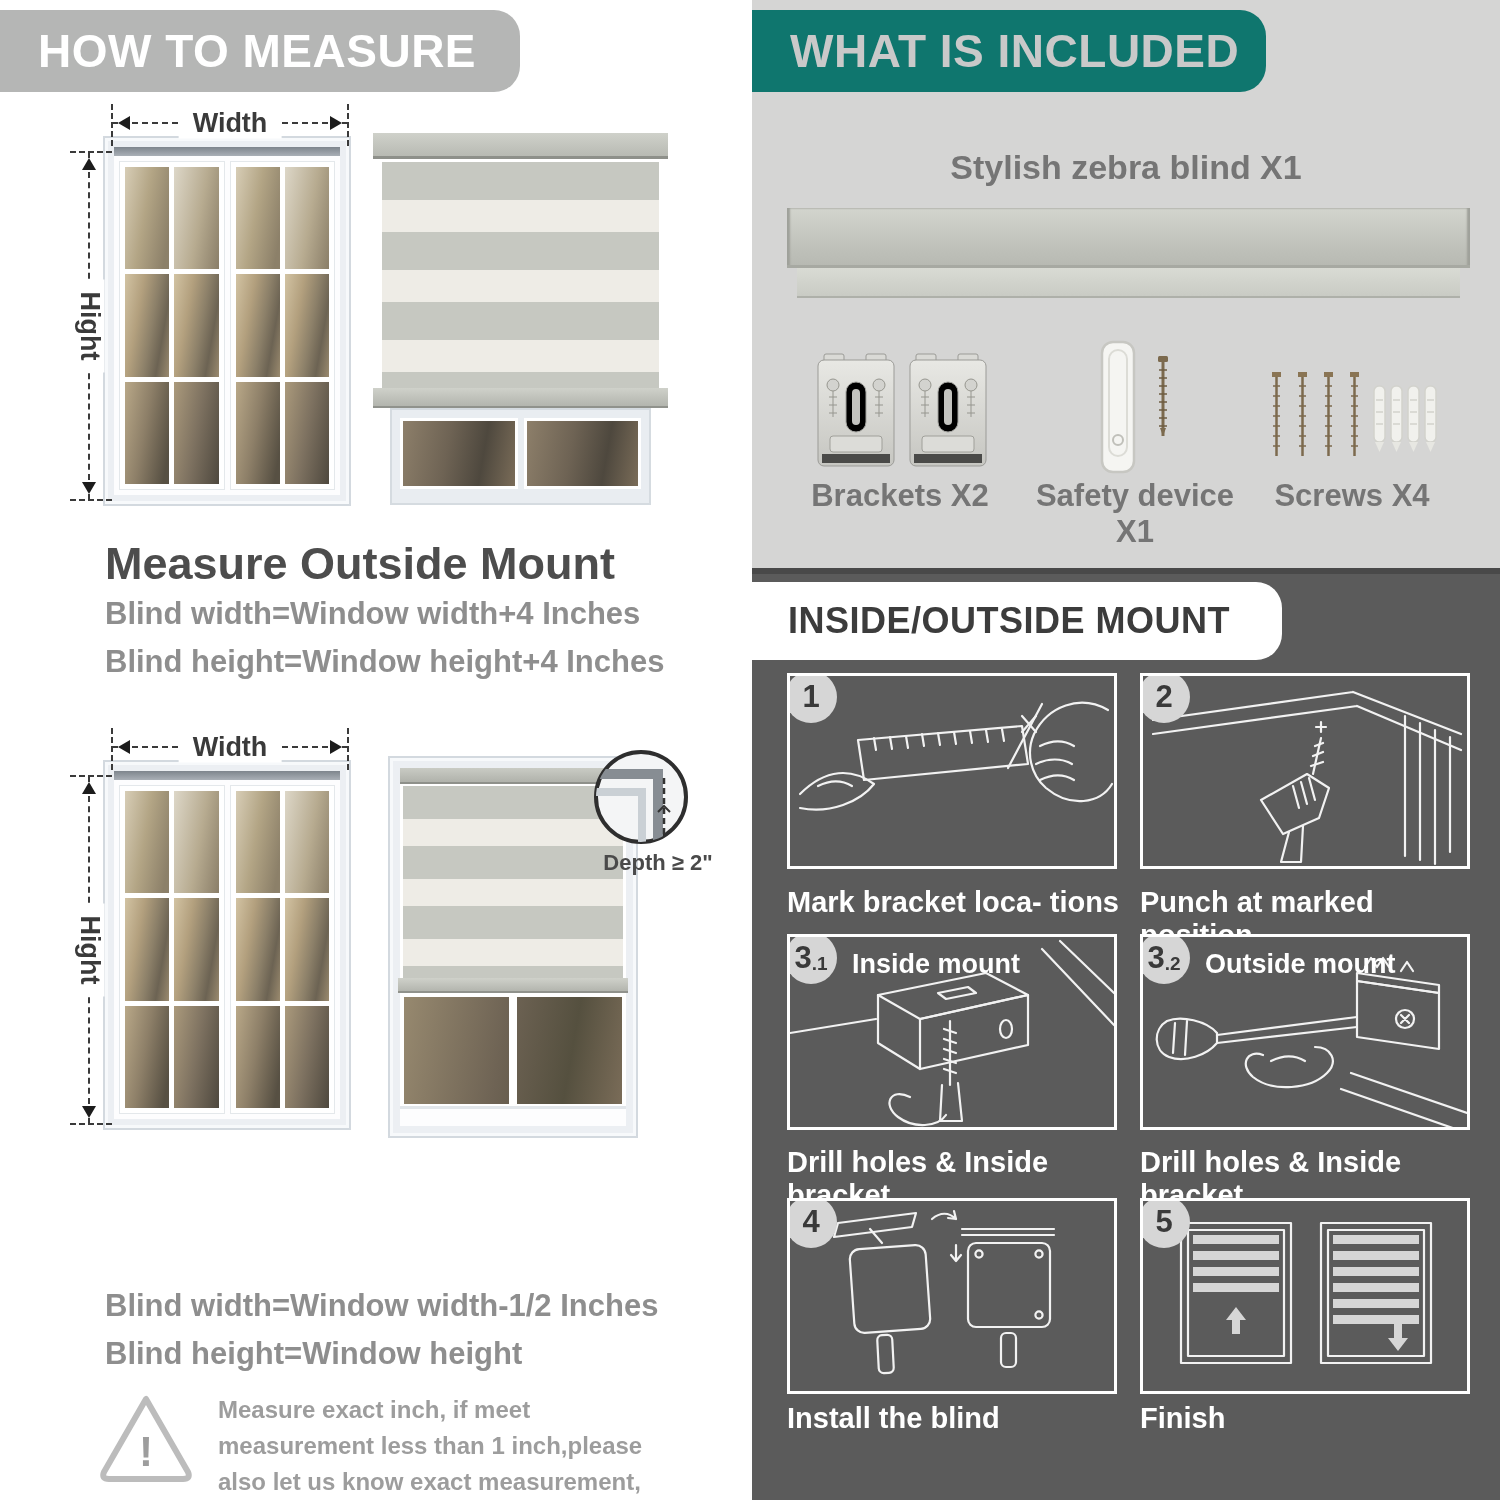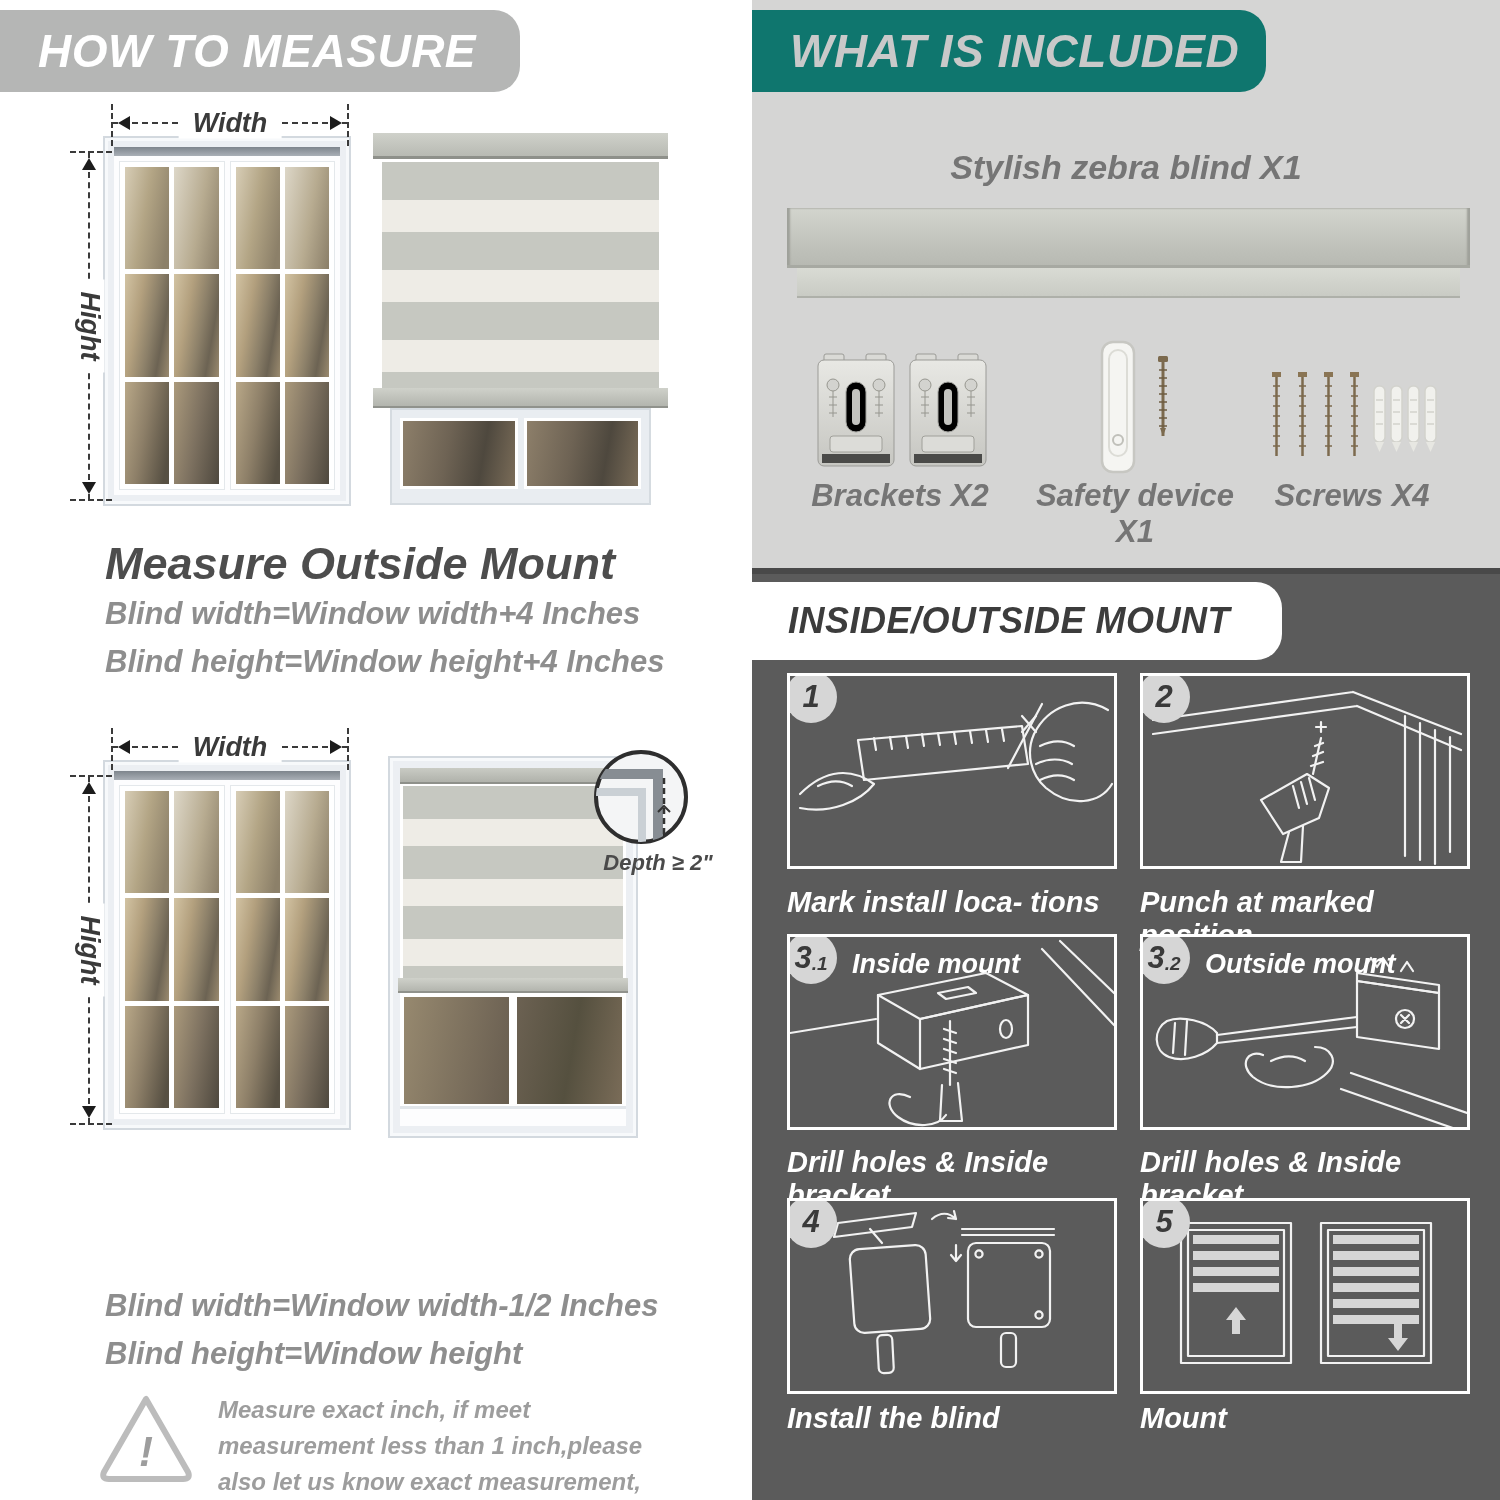--- a/index.html
+++ b/index.html
@@ -1,18 +1,18 @@
 <!DOCTYPE html>
 <html><head>
 <meta charset="utf-8">
 <style>
   *{box-sizing:border-box;margin:0;padding:0}
   html,body{background:#fff}
   .stage{position:relative;width:1500px;height:1500px;background:#fff;overflow:hidden;
-         font-family:"Liberation Sans",sans-serif;font-style:italic;}
+         font-family:"Liberation Sans",sans-serif;}
 
   
   .hdr{position:absolute;display:flex;align-items:center;font-weight:bold;letter-spacing:.5px;}
   .hdr-left{left:0;top:10px;width:520px;height:82px;background:#b5b6b5;color:#fff;
             border-radius:0 26px 26px 0;padding-left:38px;font-size:46px;}
   .hdr-included{left:752px;top:10px;width:514px;height:82px;background:#0f766e;color:#c9c9c9;
             border-radius:0 26px 26px 0;padding-left:38px;font-size:46px;}
   .hdr-mount{left:752px;top:582px;width:530px;height:78px;background:#fff;color:#3c3c3c;
             border-radius:0 26px 26px 0;padding-left:36px;font-size:36px;}
 
@@ -356,21 +356,21 @@
       <path d="M68,64 L232,50 L238,88 L74,104 Z"></path>
       <path d="M84,62 l2,12 M100,61 l2,12 M116,60 l2,12 M132,58 l2,12 M148,57 l2,12 M164,56 l2,12 M180,55 l2,12 M196,54 l2,12 M212,53 l2,12"></path>
       <path d="M252,28 L218,92"></path>
         <path d="M232,40 l14,16 M246,40 l-14,16"></path>
       <path d="M10,118 C36,92 62,92 84,108 C70,126 40,138 10,132"></path>
       <path d="M28,110 C40,104 52,104 62,110"></path>
       <path d="M318,34 C290,18 258,30 244,58 C236,76 240,98 256,112 C280,132 310,128 322,108"></path>
       <path d="M250,70 C262,64 274,64 284,70 M246,88 C258,82 272,82 282,88 M250,104 C262,98 274,98 284,104"></path>
     </svg>
   </div>
-  <div class="caption c11">Mark install loca- tions</div>
+  <div class="caption c11">Mark bracket loca- tions</div>
 
   <div class="step-panel p12">
     <div class="badge">
       <span>2</span>
         <span class="sub"></span>
     </div>
     <svg class="art" viewBox="0 0 324 190" fill="none" stroke="#f2f2f2" stroke-width="2.2" stroke-linecap="round" stroke-linejoin="round">
       <path d="M10,44 L210,16 M10,58 L214,30 M214,30 L318,74 M210,16 L318,58"></path>
       <path d="M262,40 L262,180 M277,47 L277,184 M292,54 L292,188 M307,61 L307,176"></path>
       <path d="M118,124 L164,98 L186,112 L176,142 L140,158 Z"></path>
@@ -469,15 +469,15 @@
         <rect x="190" y="34" width="86" height="9"></rect>
           <rect x="190" y="50" width="86" height="9"></rect>
         <rect x="190" y="66" width="86" height="9"></rect>
           <rect x="190" y="82" width="86" height="9"></rect>
         <rect x="190" y="98" width="86" height="9"></rect>
           <rect x="190" y="114" width="86" height="9"></rect>
         <path d="M255,150 l-10,-13 h6 v-14 h8 v14 h6 Z"></path>
       </g>
     </svg>
   </div>
-  <div class="caption c32">Mount</div>
+  <div class="caption c32">Finish</div>
 
 </div>
 
 </body></html>

